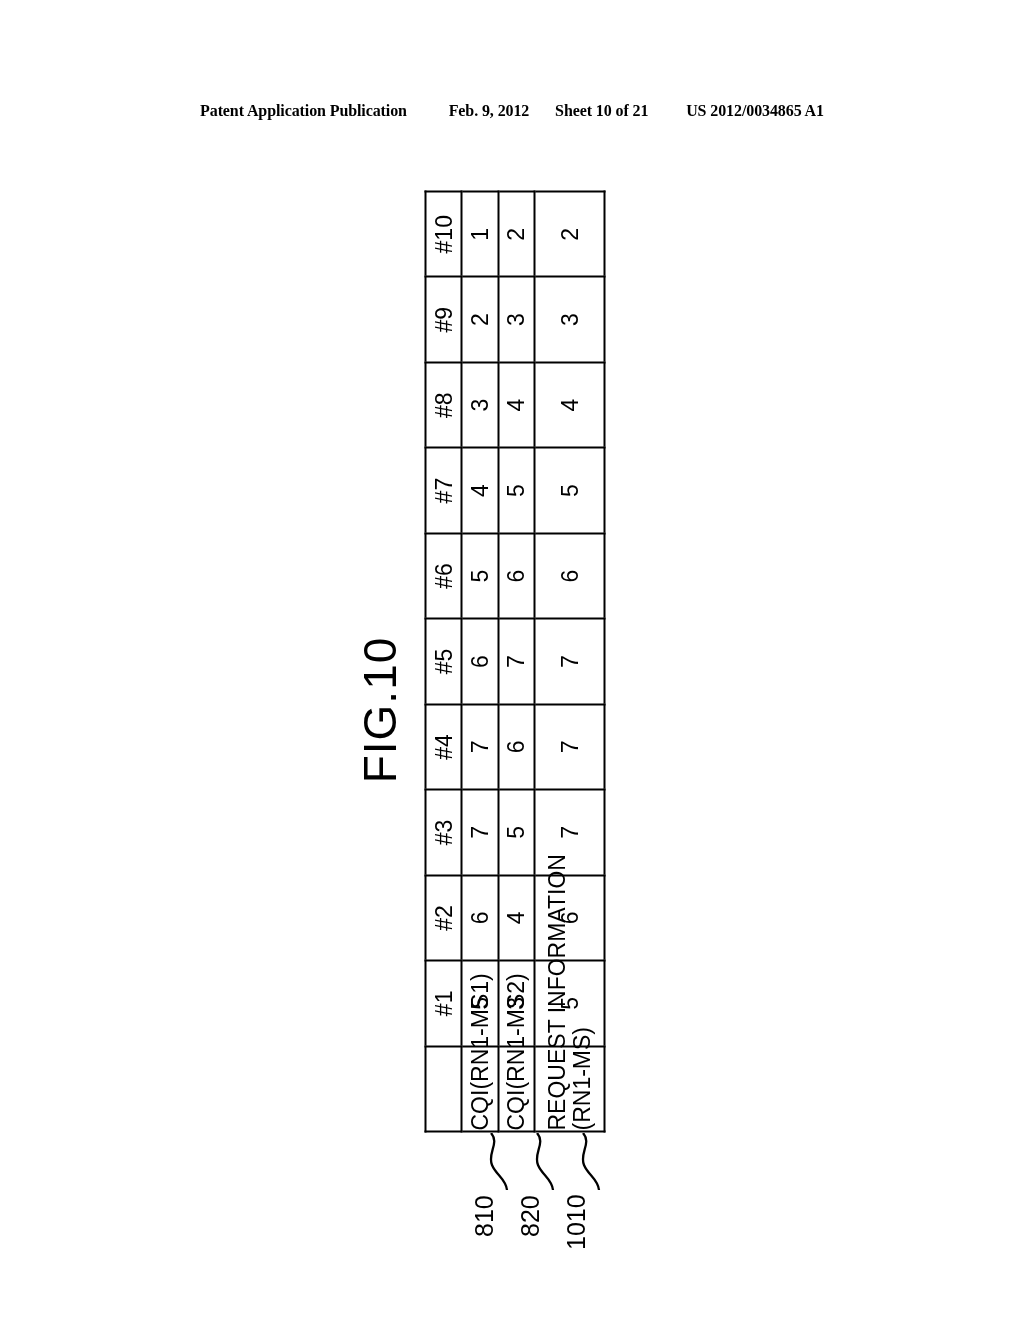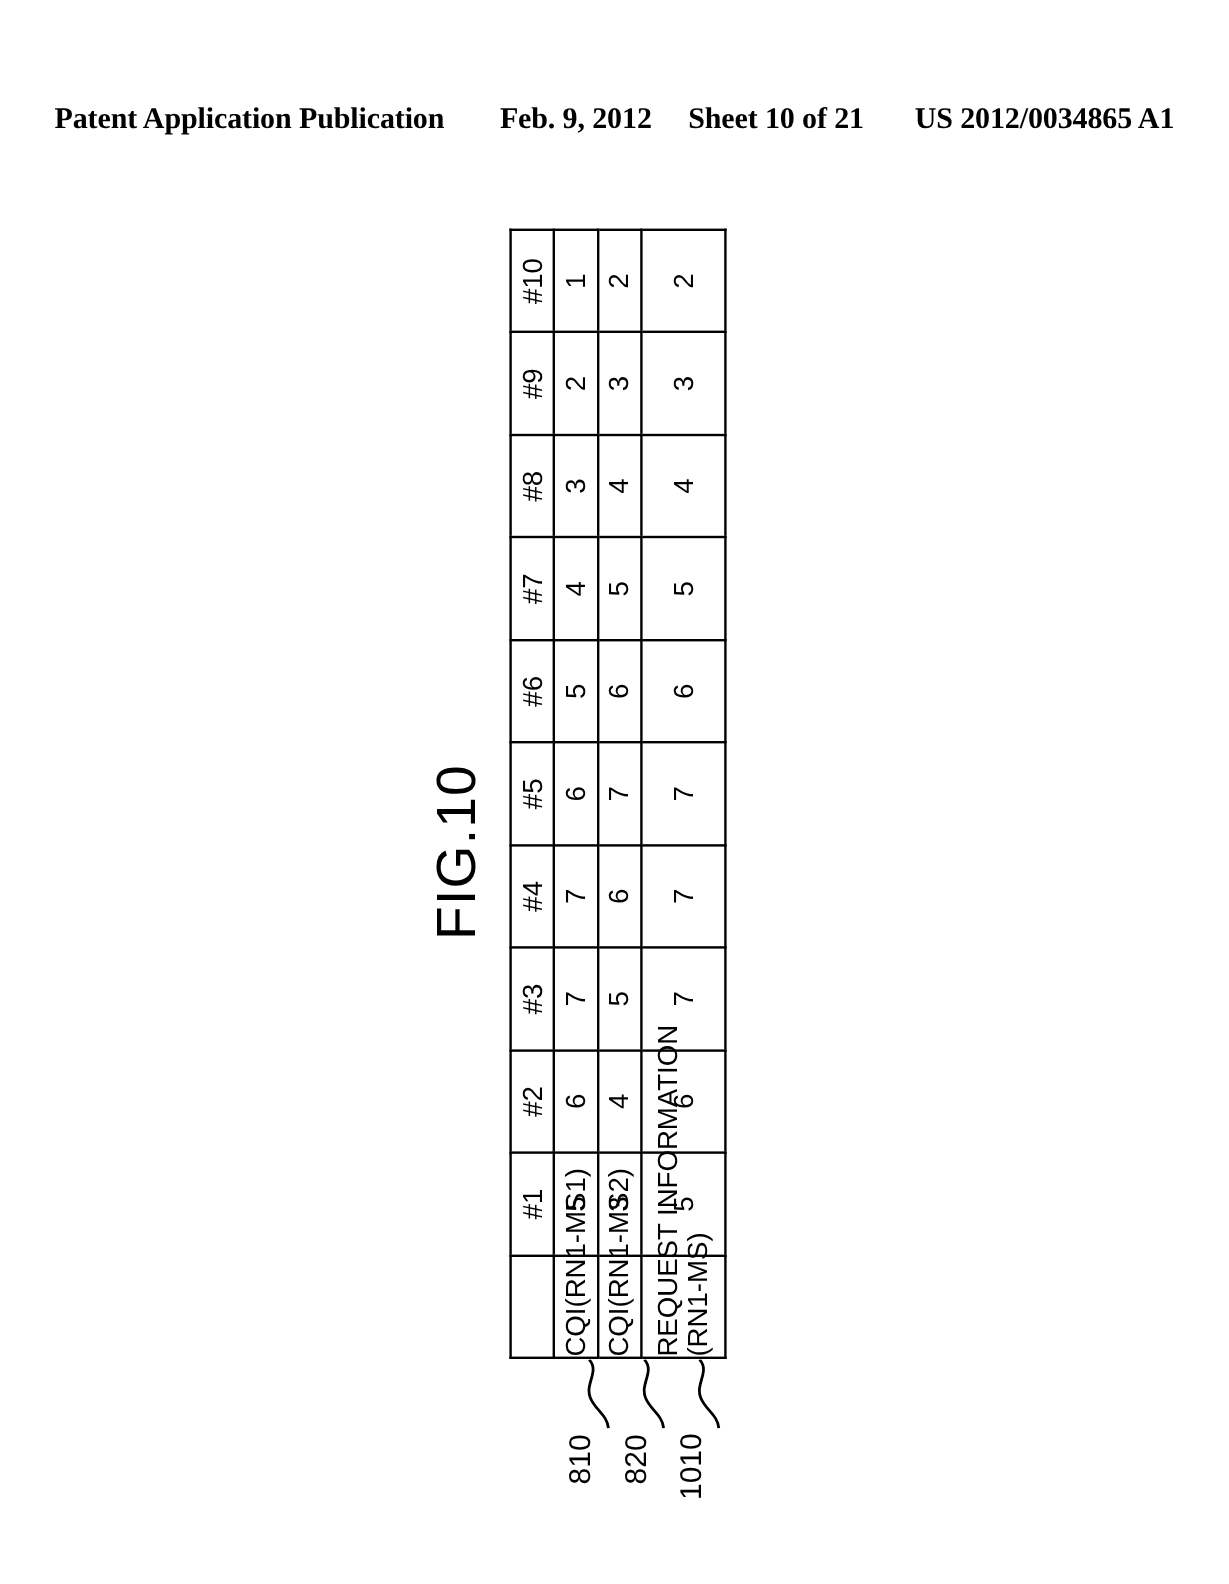--- a/index.html
+++ b/index.html
@@ -12,27 +12,27 @@
     height: 1320px;
     position: relative;
     overflow: hidden;
     font-family: "Liberation Sans", sans-serif;
     color: #000000;
   }
 
   
   #pub-header {
     position: absolute;
-    top: 86px;
+    top: 102px;
     left: 0;
     width: 1024px;
     text-align: center;
     font-family: "Liberation Serif", serif;
     font-weight: bold;
-    font-size: 25px;
+    font-size: 16px;
     letter-spacing: -0.1px;
     white-space: nowrap;
   }
   #pub-header .hgap-lg { display: inline-block; width: 34px; }
   #pub-header .hgap-sm { display: inline-block; width: 18px; }
   #pub-header .hgap-md { display: inline-block; width: 30px; }
 
   
   #fig-label {
     position: absolute;

